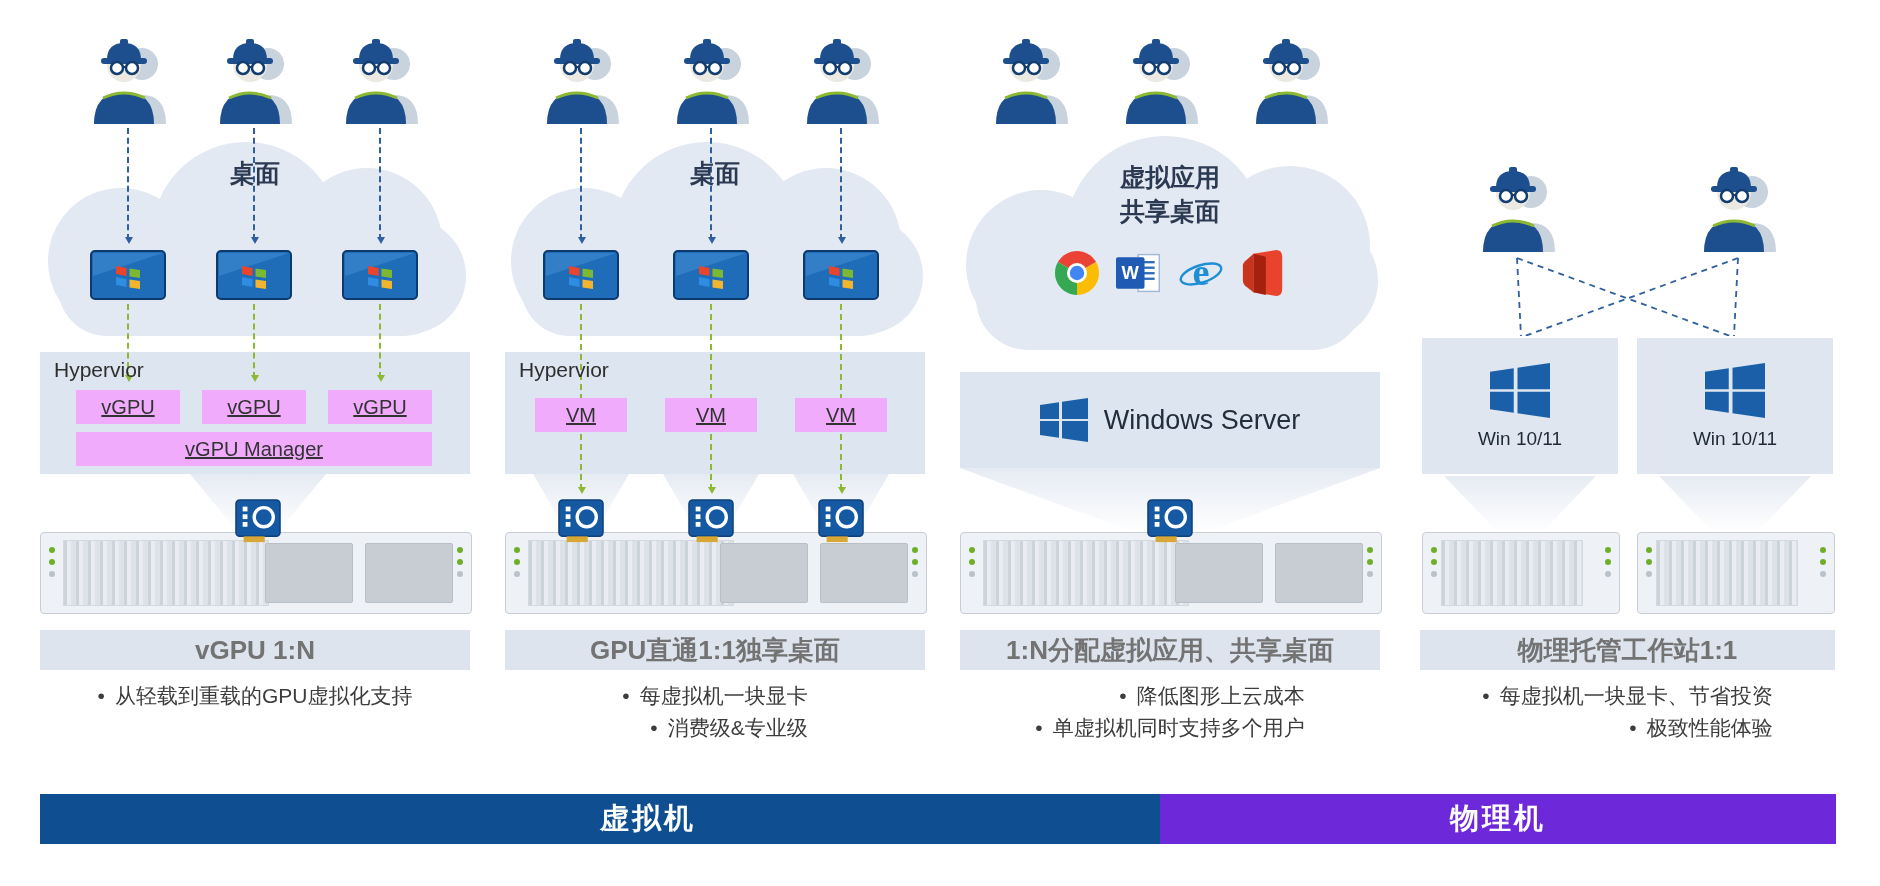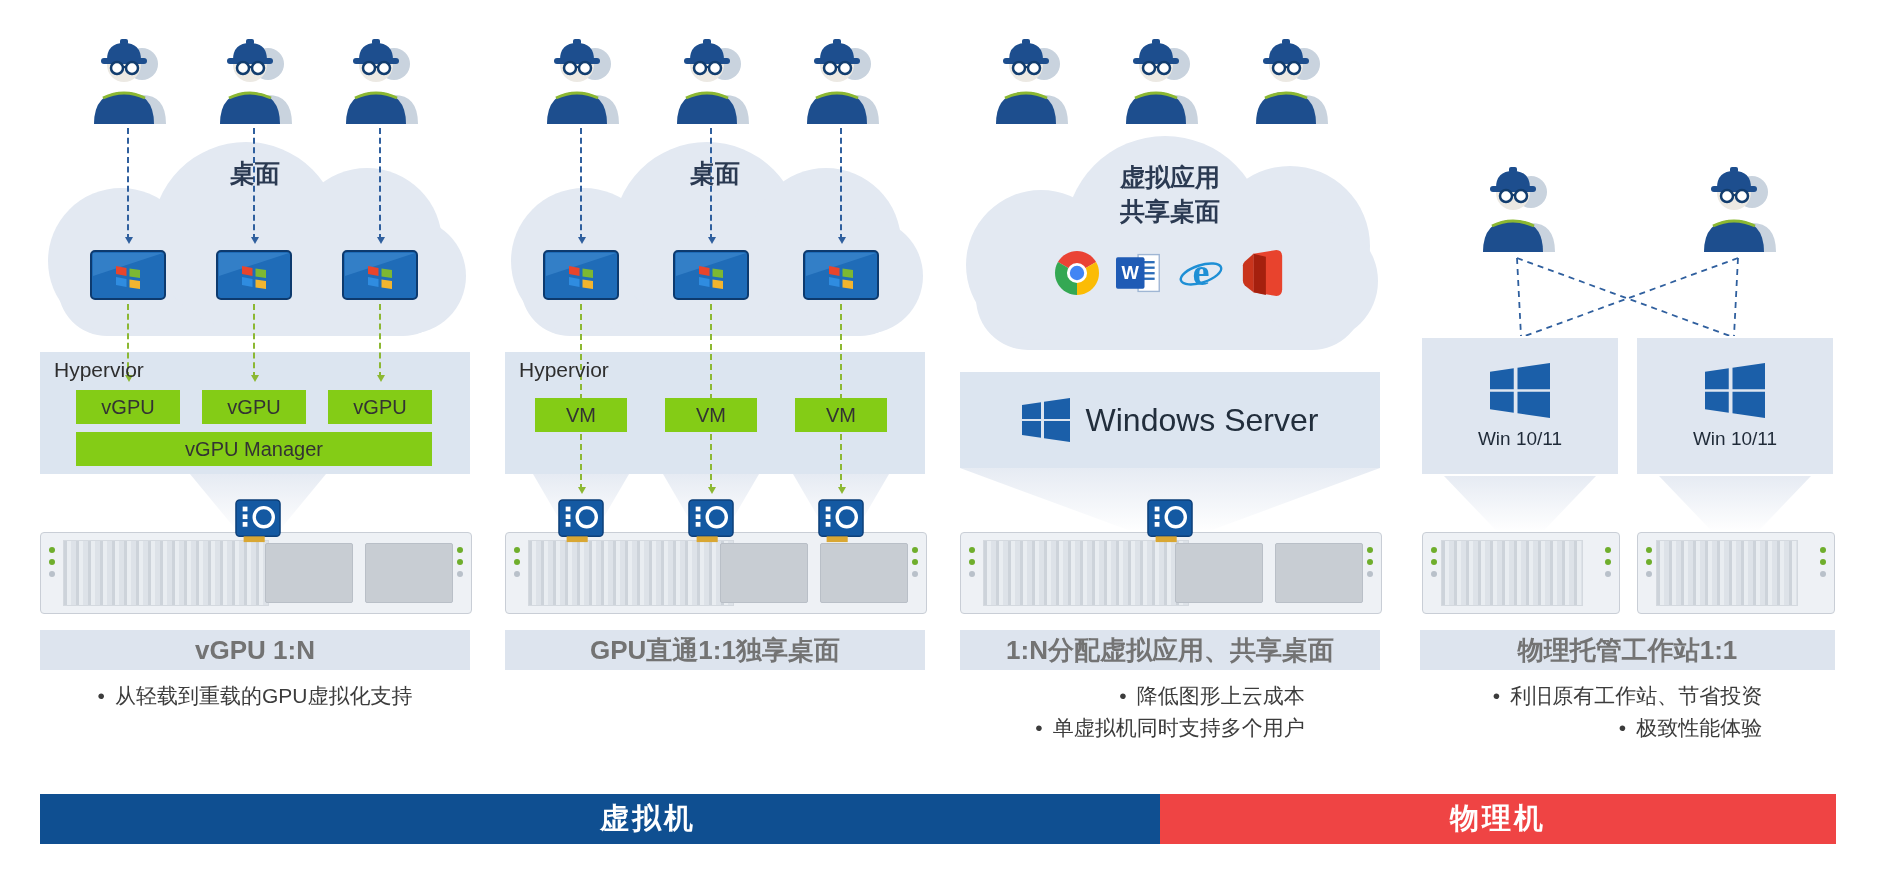--- a/index.html
+++ b/index.html
@@ -18,25 +18,25 @@
   .arrow::after{content:"";position:absolute;left:-4px;bottom:-8px;border:4px solid transparent;
                 border-top:7px solid #2f5f9e;}
   .arrow.green{border-left-color:#8cb832;}
   .arrow.green::after{border-top-color:#8cb832;}
   .xlines{position:absolute;z-index:2;}
   .xlines line{stroke:#2f5f9e;stroke-width:1.8;stroke-dasharray:6 5;}
 
   
   .band{position:absolute;left:0;right:0;background:#dce5f0;z-index:1;}
   .hyp-label{position:absolute;left:14px;font-size:21px;color:#2e2e2e;font-weight:500;z-index:3;}
-  .unit-box{position:absolute;height:34px;background:#84cc16;display:flex;align-items:center;
-            justify-content:center;font-size:20px;color:#333;z-index:3;}
+  .unit-box{position:absolute;height:34px;background:#f0abfc;display:flex;align-items:center;
+            justify-content:center;font-size:20px;color:#333;z-index:3;text-decoration:underline;}
   .ws-row{position:absolute;left:0;right:0;display:flex;align-items:center;justify-content:center;
           gap:16px;z-index:3;}
-  .ws-label{font-size:32px;color:#222e3c;font-weight:500;}
+  .ws-label{font-size:27px;color:#222e3c;font-weight:500;}
 
   
   .funnel{position:absolute;z-index:1;background:linear-gradient(to bottom,#e6ebf3,rgba(230,235,243,0.05));
           clip-path:polygon(0 0,100% 0,66% 100%,34% 100%);}
   .funnel.big{clip-path:polygon(0 0,100% 0,60% 100%,40% 100%);}
 
   
   .user{position:absolute;width:84px;height:90px;z-index:2;}
   .monitor{position:absolute;width:78px;height:50px;z-index:3;}
   .gpu{position:absolute;width:46px;height:46px;z-index:4;}
@@ -281,20 +281,26 @@
     <i class="led"></i>
         <i class="bays"></i>
         <i class="panel p1"></i>
         <i class="panel p2"></i>
         <i class="led r"></i>
   </div>
 
   <div class="title-band">
     <span>GPU直通1:1独享桌面</span>
   </div>
+  <div class="bullets">
+    <ul>
+      <li>每虚拟机一块显卡</li>
+      <li>消费级&amp;专业级</li>
+    </ul>
+  </div>
 </div>
 
 <div class="col" style="left:960px;width:420px">
   <svg class="user" style="left:28px;top:34px">
         <use href="#sym-user"></use>
       </svg>
   <svg class="user" style="left:158px;top:34px">
         <use href="#sym-user"></use>
       </svg>
   <svg class="user" style="left:288px;top:34px">
@@ -400,26 +406,26 @@
     <i class="led"></i>
         <i class="bays"></i>
         <i class="led r"></i>
   </div>
 
   <div class="title-band">
     <span>物理托管工作站1:1</span>
   </div>
   <div class="bullets">
     <ul>
-      <li>利旧原有工作站、节省投资</li>
+      <li>每虚拟机一块显卡、节省投资</li>
       <li>极致性能体验</li>
     </ul>
   </div>
 </div>
 
 <div class="footer-bar" style="left:40px;width:1216px;background:#0f4f91">
   <span>虚拟机</span>
 </div>
-<div class="footer-bar" style="left:1160px;width:676px;background:#ef4444">
+<div class="footer-bar" style="left:1160px;width:676px;background:#6d28d9">
   <span>物理机</span>
 </div>
 
 </div>
 
 </body></html>

